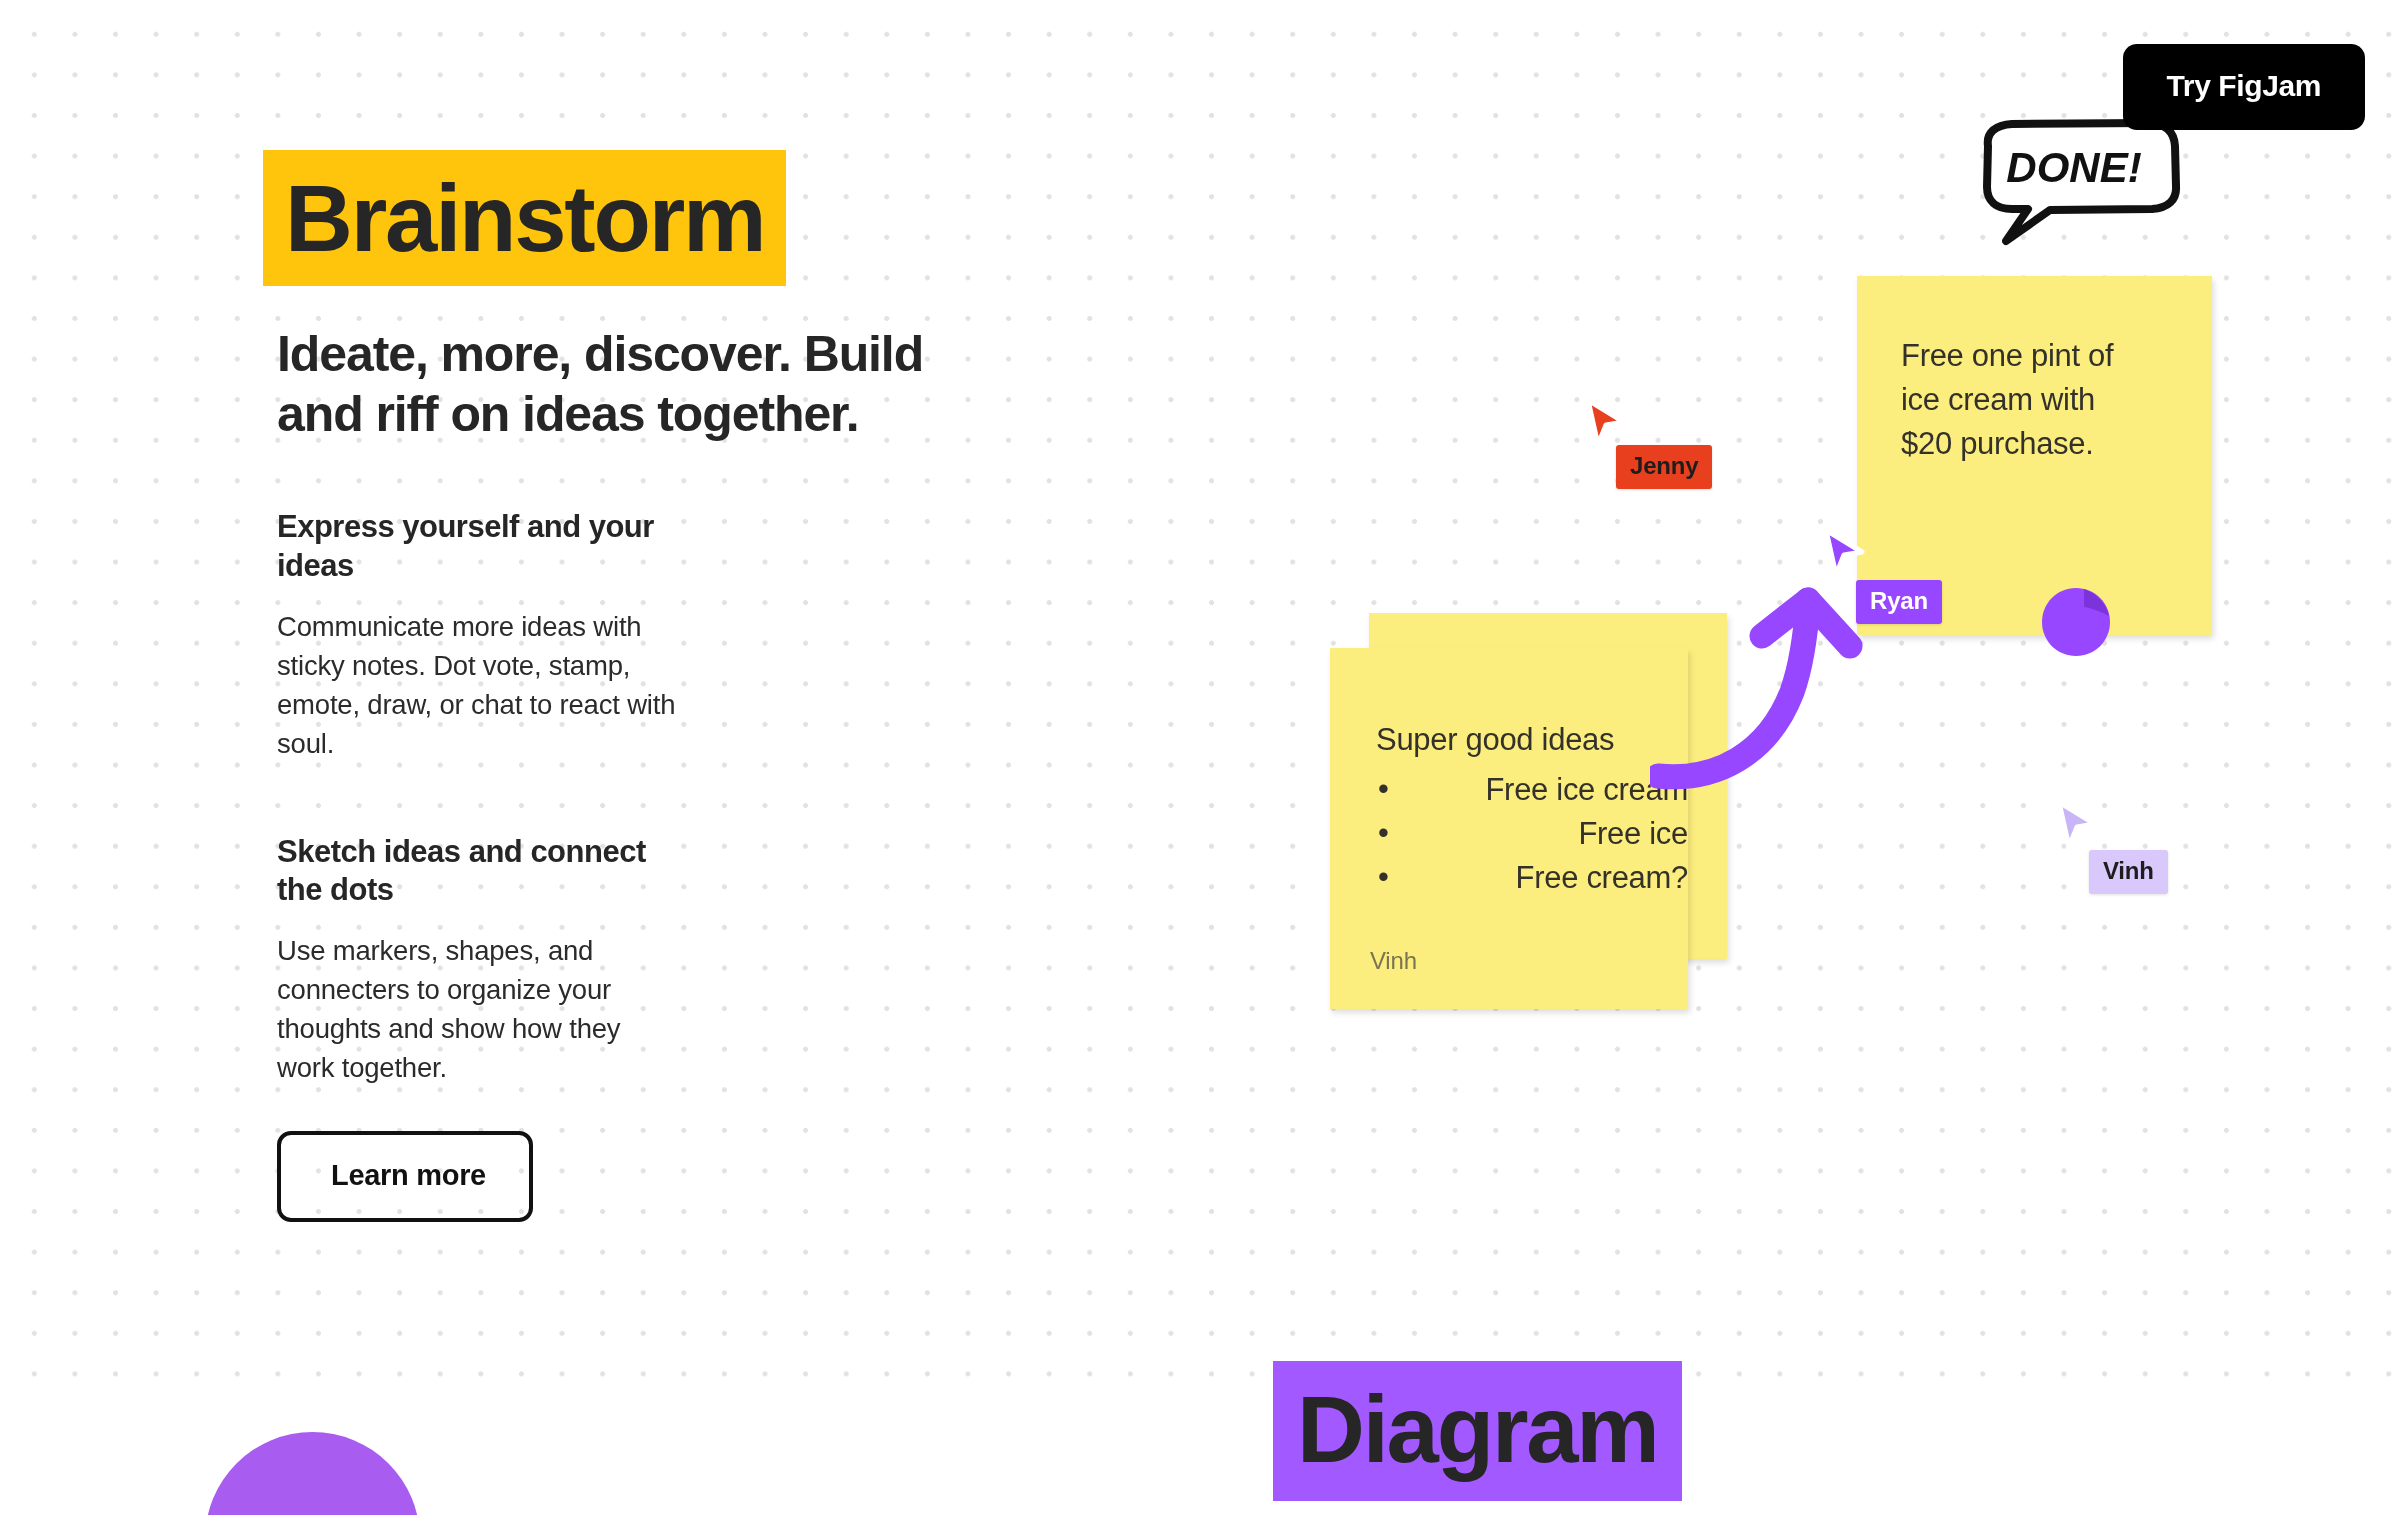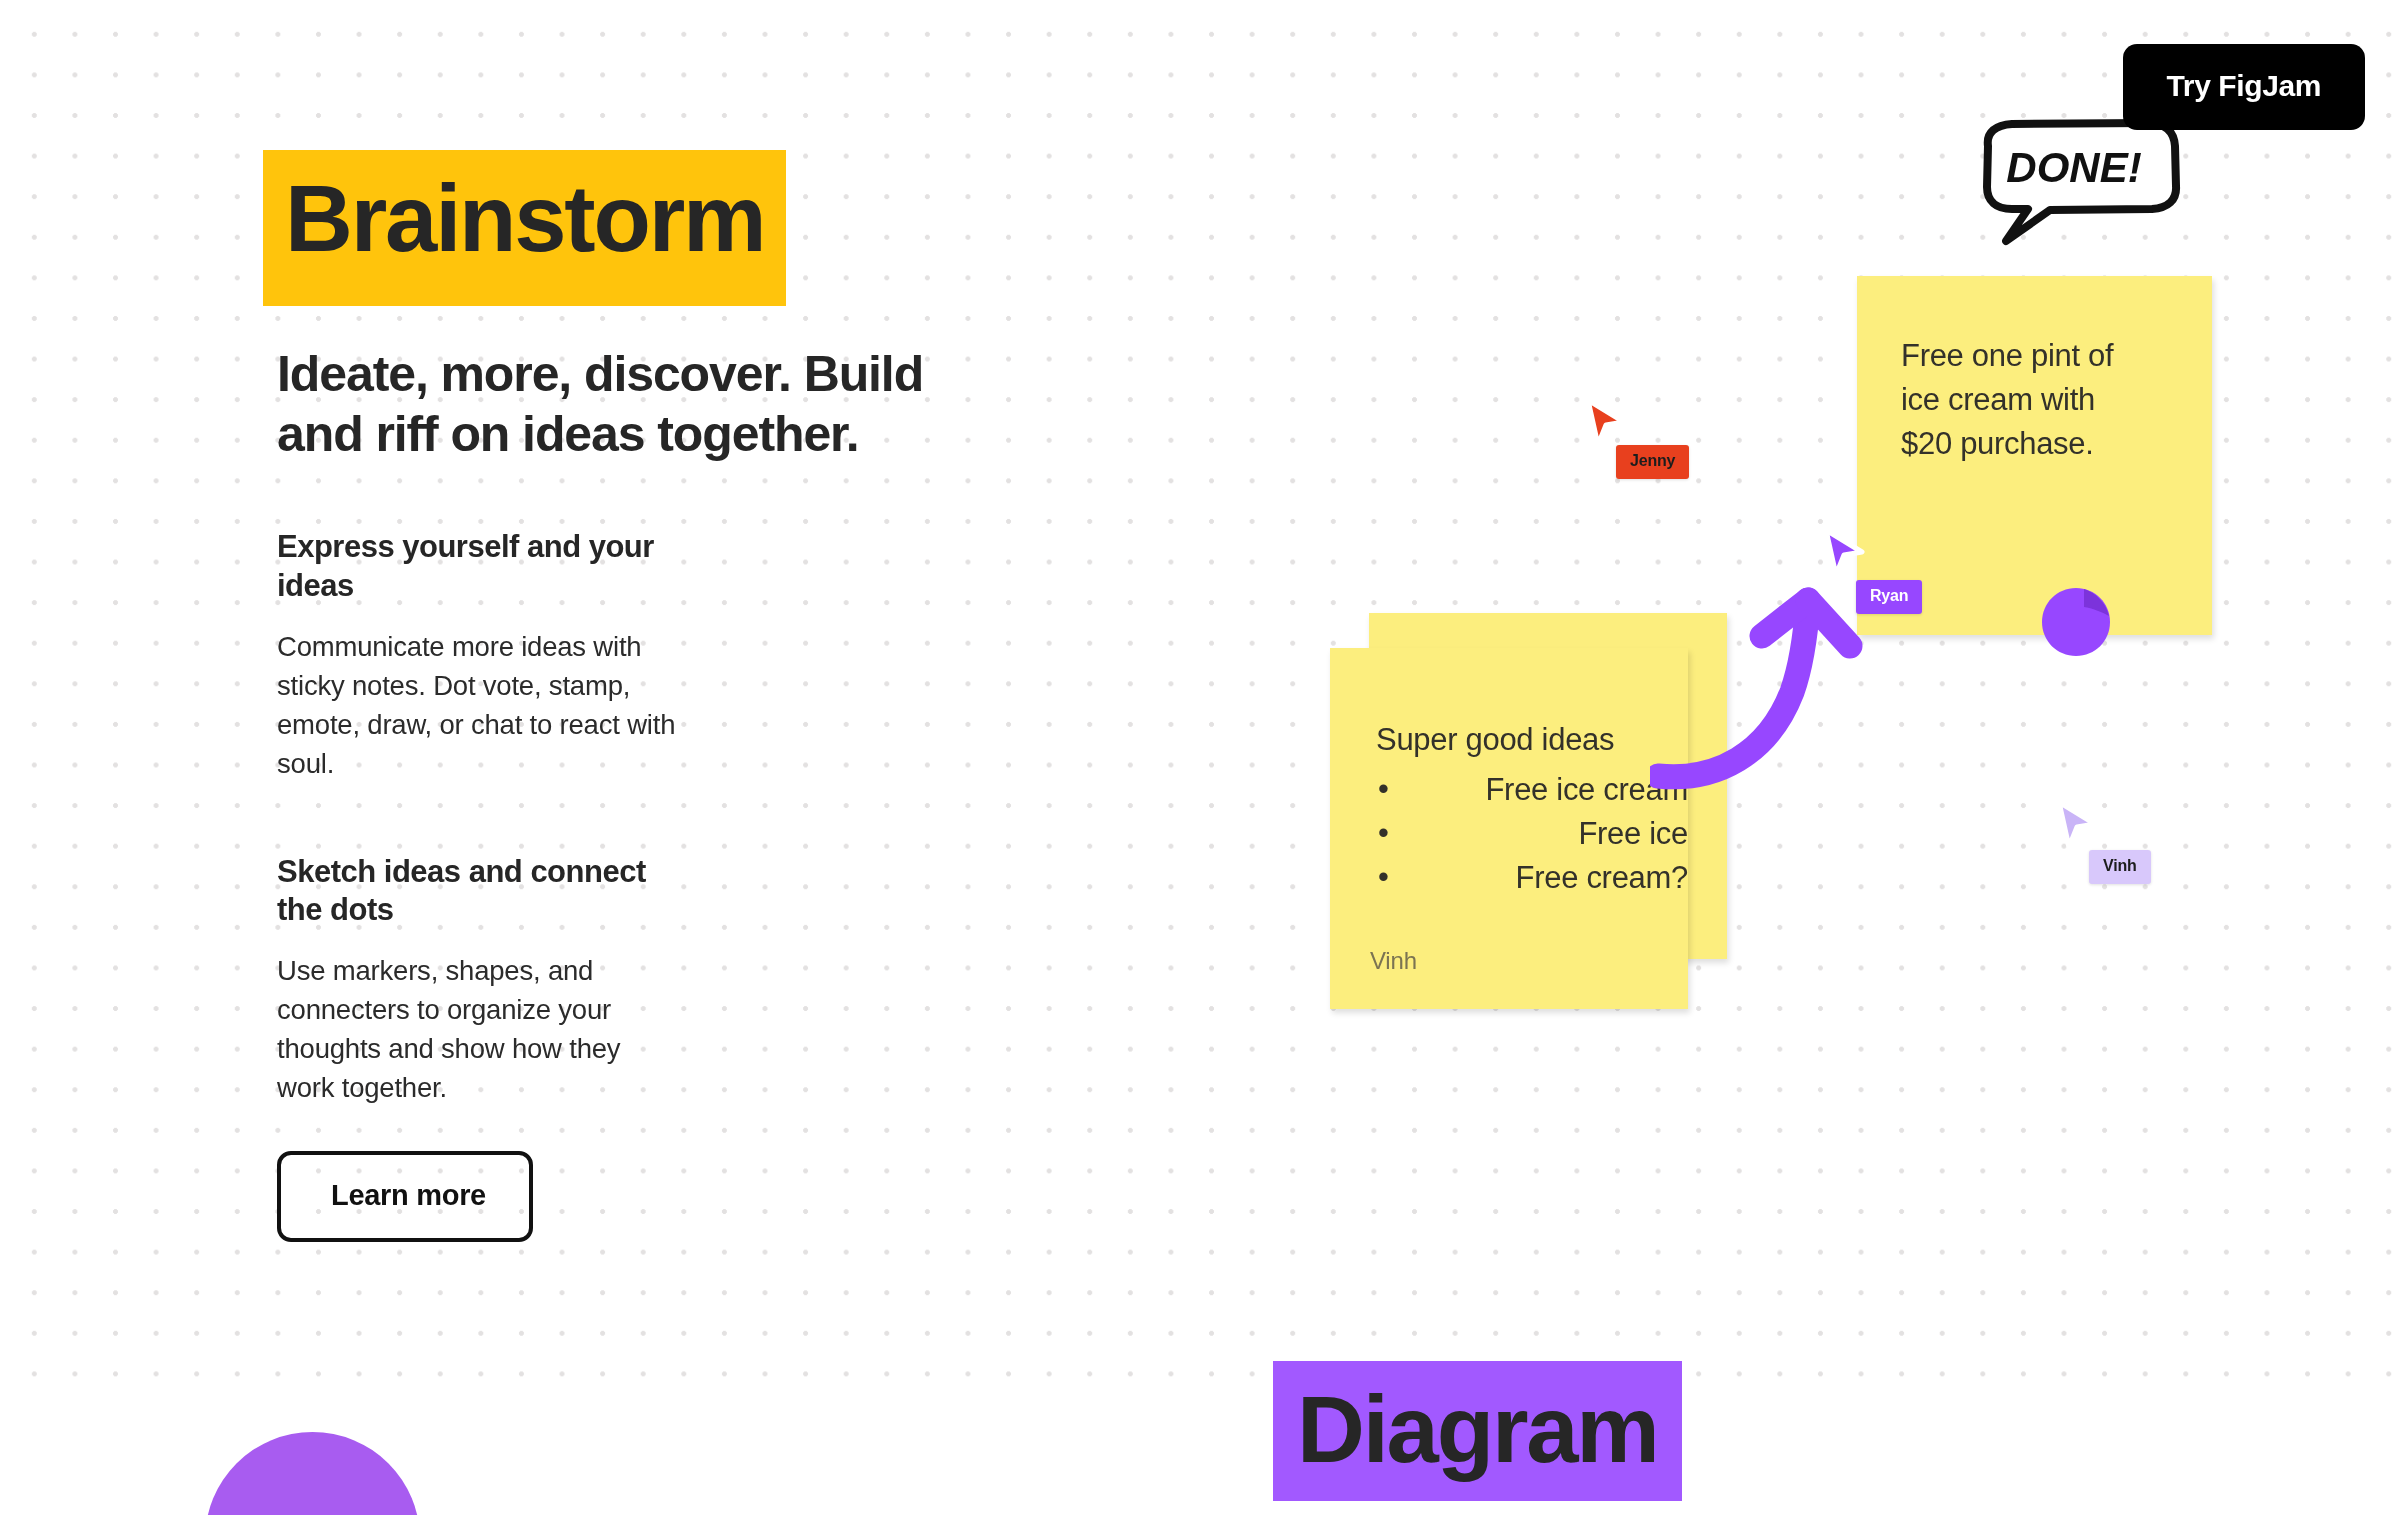--- a/index.html
+++ b/index.html
@@ -31,21 +31,21 @@
 
   .hl-wrap { display:inline-block; }
   #brainstorm-title {
     display:inline-block;
     background:#FFC40C;
     color:#262626;
     font-size:94px;
     font-weight:bold;
     line-height:1.0;
     letter-spacing:-2.2px;
-    padding:22px 22px 40px 22px;
+    padding:22px 22px 20px 22px;
     margin-left:-14px;
   }
 
   #subhead {
     margin-top:39px;
     font-size:50px;
     font-weight:bold;
     line-height:1.19;
     letter-spacing:-1.1px;
     color:#262626;
@@ -175,21 +175,21 @@
     left:2040px; top:586px;
     width:72px; height:72px;
     z-index:30;
   }
 
   
   .cursor { position:absolute; z-index:50; }
   .cursor-arrow { display:block; }
   .cursor-label {
     position:absolute;
-    font-size:16px;
+    font-size:24px;
     font-weight:bold;
     letter-spacing:-0.2px;
     padding:7px 14px 9px 14px;
     white-space:nowrap;
     border-radius:3px;
     box-shadow:0 1px 3px rgba(0,0,0,0.12);
     text-align:right;
   }
 
   #cursor-jenny { left:1584px; top:398px; }

